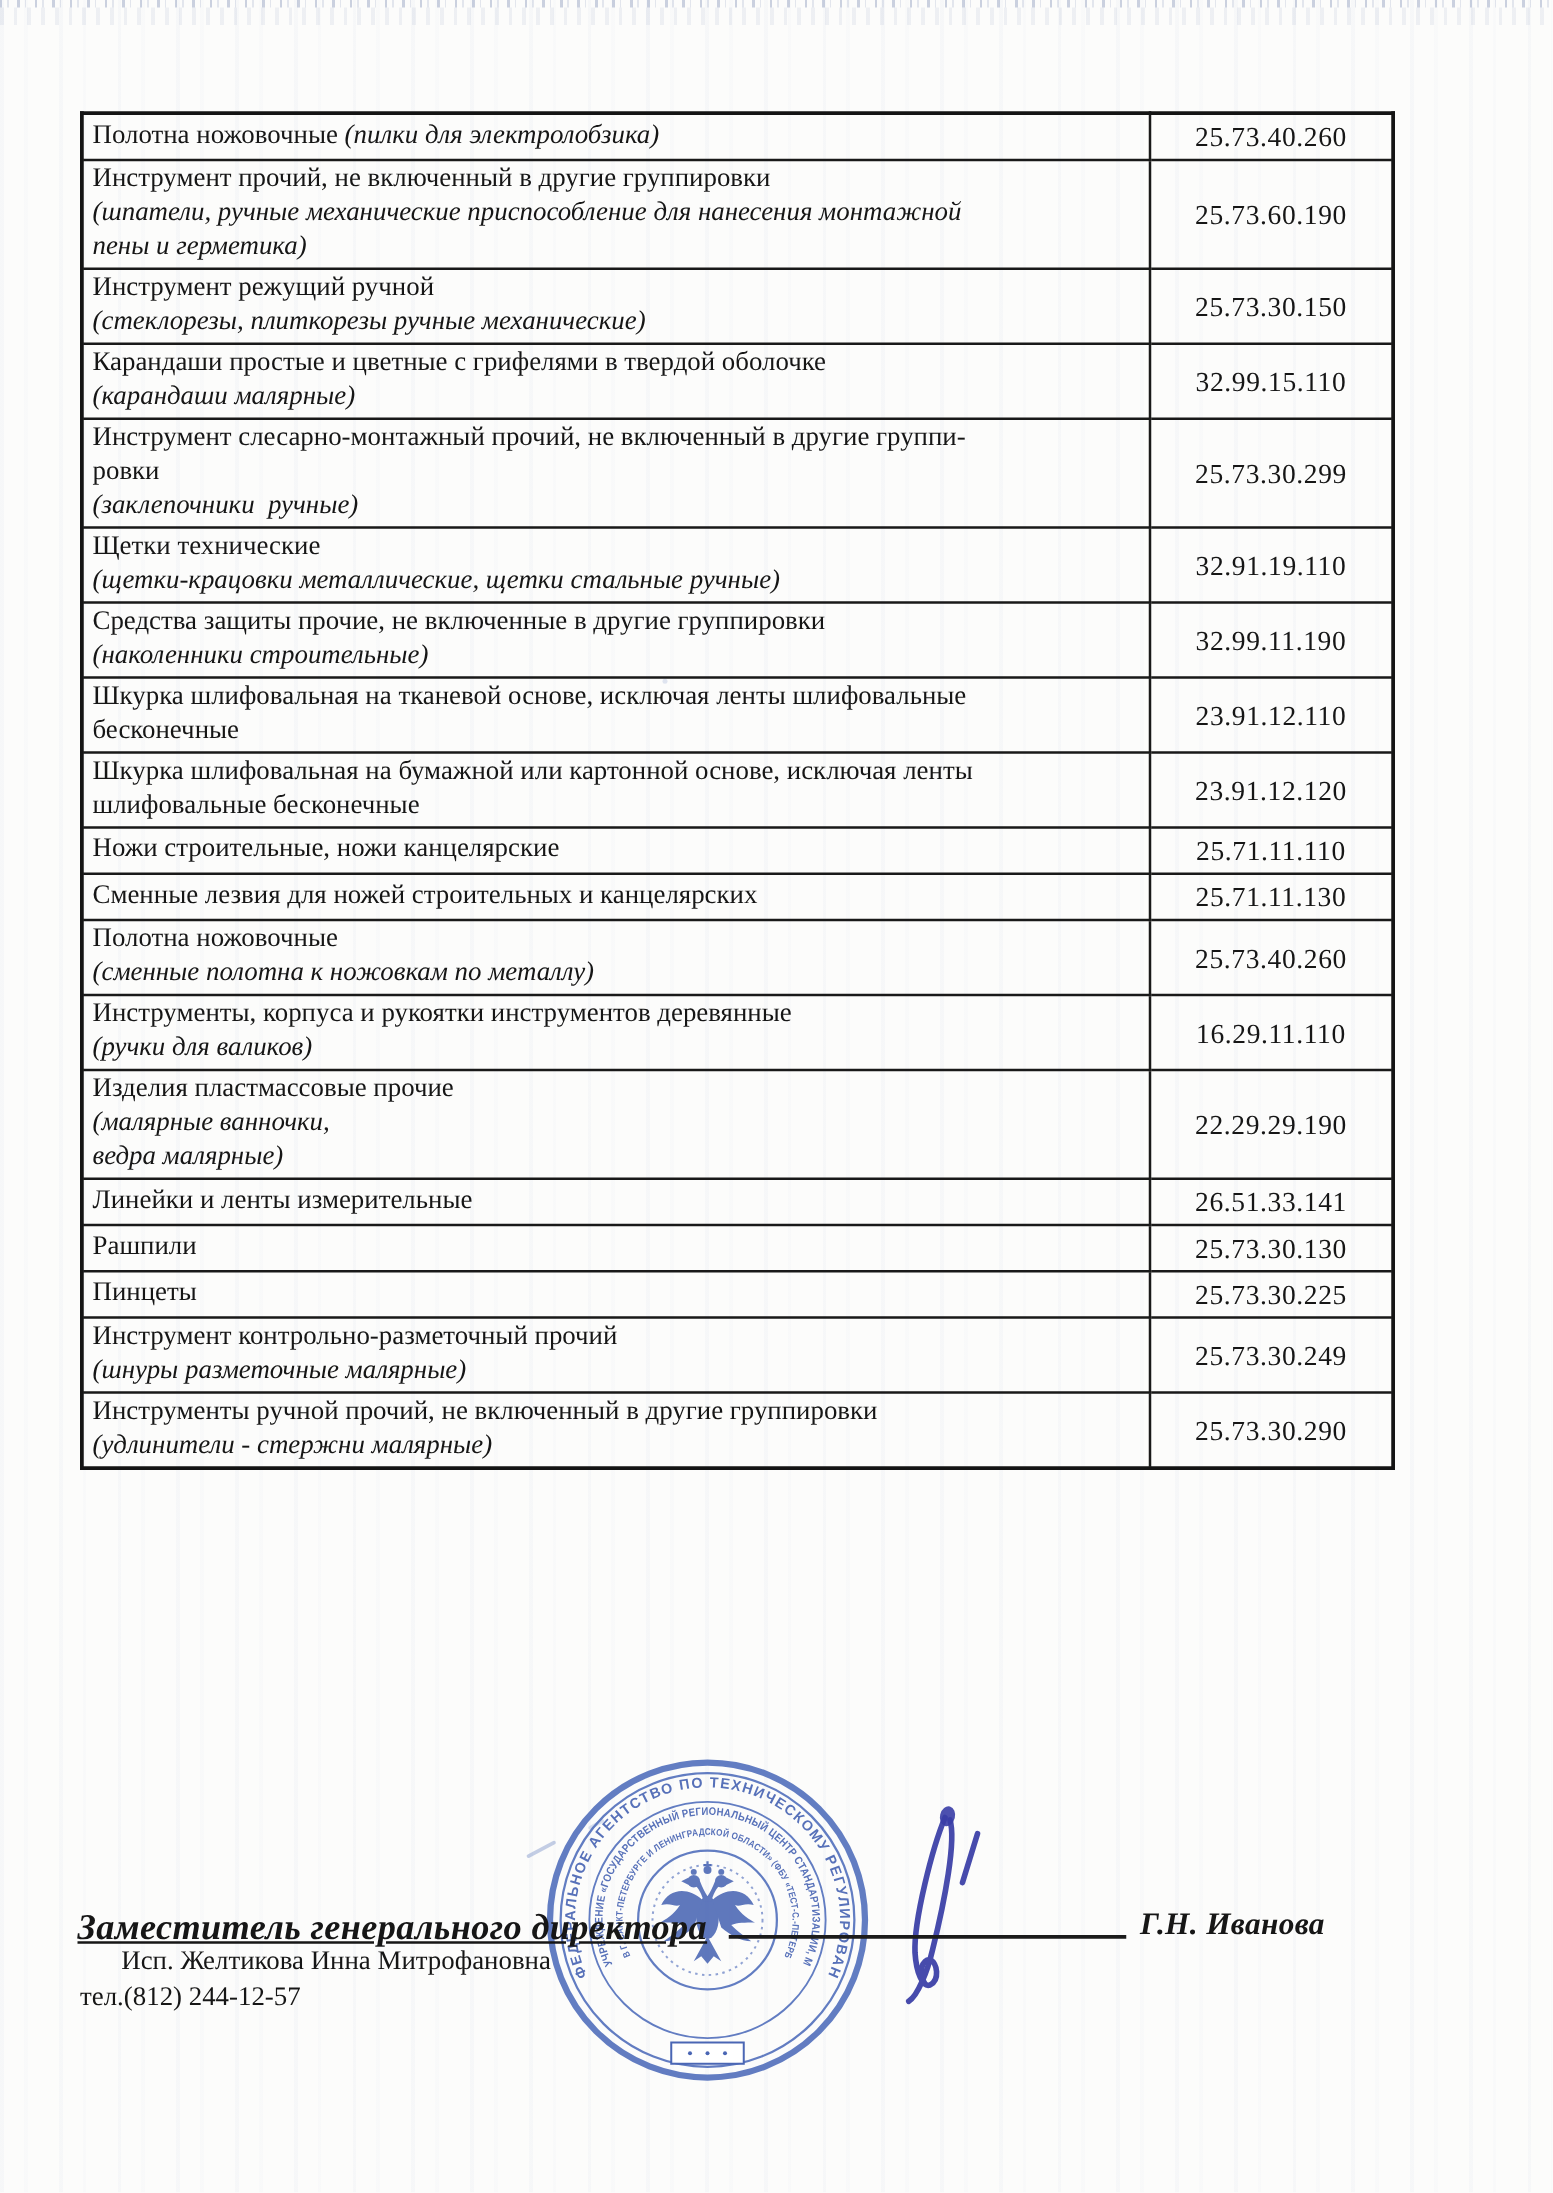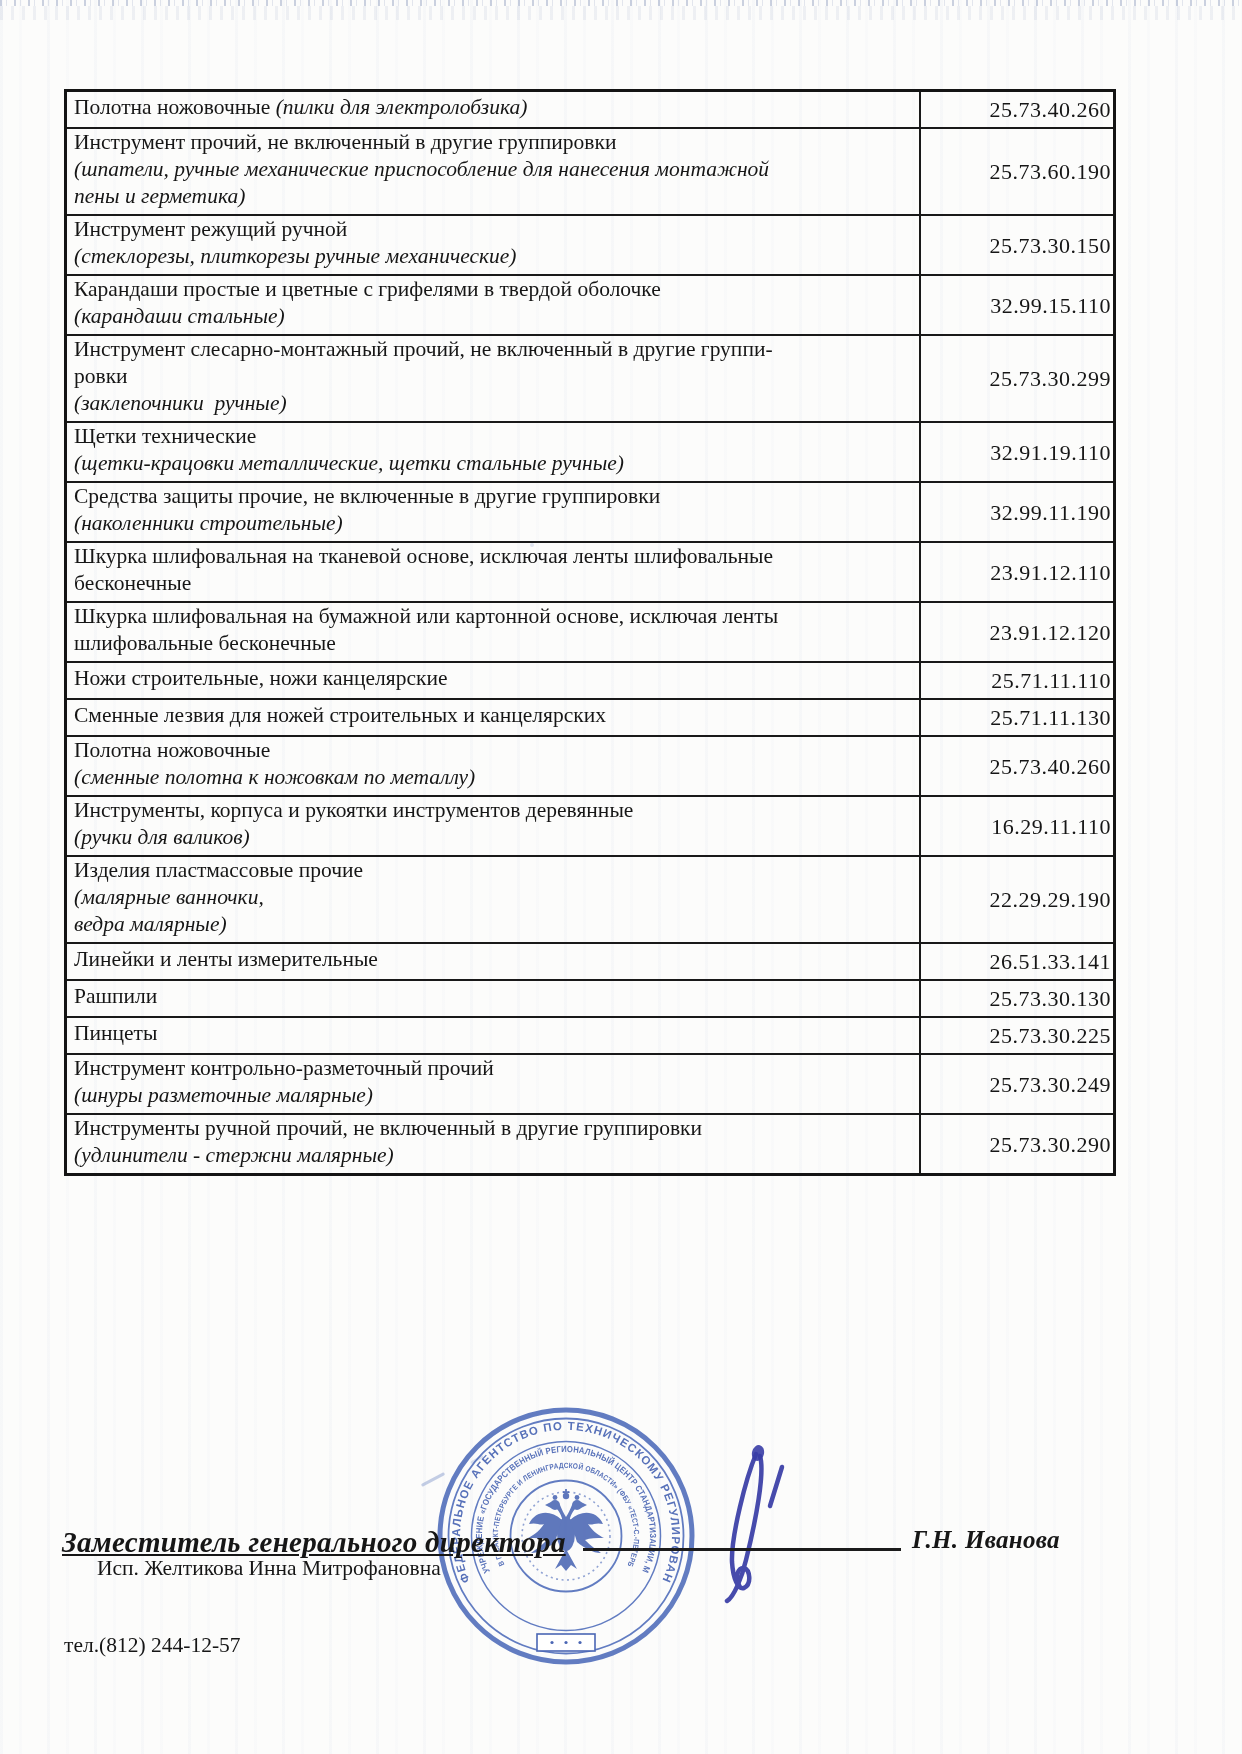--- a/index.html
+++ b/index.html
@@ -33,40 +33,40 @@
   }
   table.codes-table,{border:3px solid #141414;}
   table.codes-table{border:3px solid #141414;}
   .codes-table td{
     border:2px solid #191919;
     vertical-align:middle;
     font-size:21.5px;line-height:27px;
   }
   .codes-table td.name-cell{padding:0 10px 4px 7px;}
   .codes-table td.code-cell{
-    text-align:right;font-size:22px;letter-spacing:.5px;padding:4px 2px;
+    text-align:center;font-size:22px;letter-spacing:.5px;padding:4px 2px;
   }
   .name-cell .line{min-height:27px;}
   .seg{white-space:pre-wrap;}
   .seg.italic{font-style:italic;}
   
   .sig-title{
     position:absolute;left:62px;top:1526px;
     font-size:29px;font-weight:bold;font-style:italic;letter-spacing:.3px;text-decoration:underline;
   }
   .sig-name{
     position:absolute;left:912px;top:1526px;
     font-size:25px;font-weight:bold;font-style:italic;letter-spacing:.3px;
   }
   .sig-line{
     position:absolute;left:583px;top:1548px;width:318px;height:3px;
     background:#1b1b1b;
   }
   .executor{position:absolute;left:64px;top:1556px;font-size:21.5px;margin-left:33px;}
-  .phone{position:absolute;left:64px;top:1585px;font-size:21.5px;margin-top:48px;}
+  .phone{position:absolute;left:64px;top:1585px;font-size:21.5px;}
   .stamp-svg{position:absolute;left:430px;top:1400px;}
   .sign-svg{position:absolute;left:660px;top:1420px;}
   .speck{position:absolute;background:rgba(110,136,196,.4);border-radius:2px;}
   .speck.a{left:420px;top:1478px;width:26px;height:3px;transform:rotate(-28deg);}
   .speck.b{left:470px;top:1458px;width:14px;height:3px;transform:rotate(-30deg);opacity:.6;}
   .speck.c{left:530px;top:543px;width:4px;height:4px;border-radius:50%;opacity:.5;}
 </style>
 </head>
 <body>
 
@@ -100,21 +100,21 @@
       <tr>
         <td class="name-cell">
           <div class="line"><span class="seg">Инструмент режущий ручной</span></div>
           <div class="line"><span class="seg italic">(стеклорезы, плиткорезы ручные механические)</span></div>
         </td>
         <td class="code-cell">25.73.30.150</td>
       </tr>
       <tr>
         <td class="name-cell">
           <div class="line"><span class="seg">Карандаши простые и цветные с грифелями в твердой оболочке</span></div>
-          <div class="line"><span class="seg italic">(карандаши стальные)</span></div>
+          <div class="line"><span class="seg italic">(карандаши малярные)</span></div>
         </td>
         <td class="code-cell">32.99.15.110</td>
       </tr>
       <tr>
         <td class="name-cell">
           <div class="line"><span class="seg">Инструмент слесарно-монтажный прочий, не включенный в другие группи-</span></div>
           <div class="line"><span class="seg">ровки</span></div>
           <div class="line"><span class="seg italic">(заклепочники  ручные)</span></div>
         </td>
         <td class="code-cell">25.73.30.299</td>

